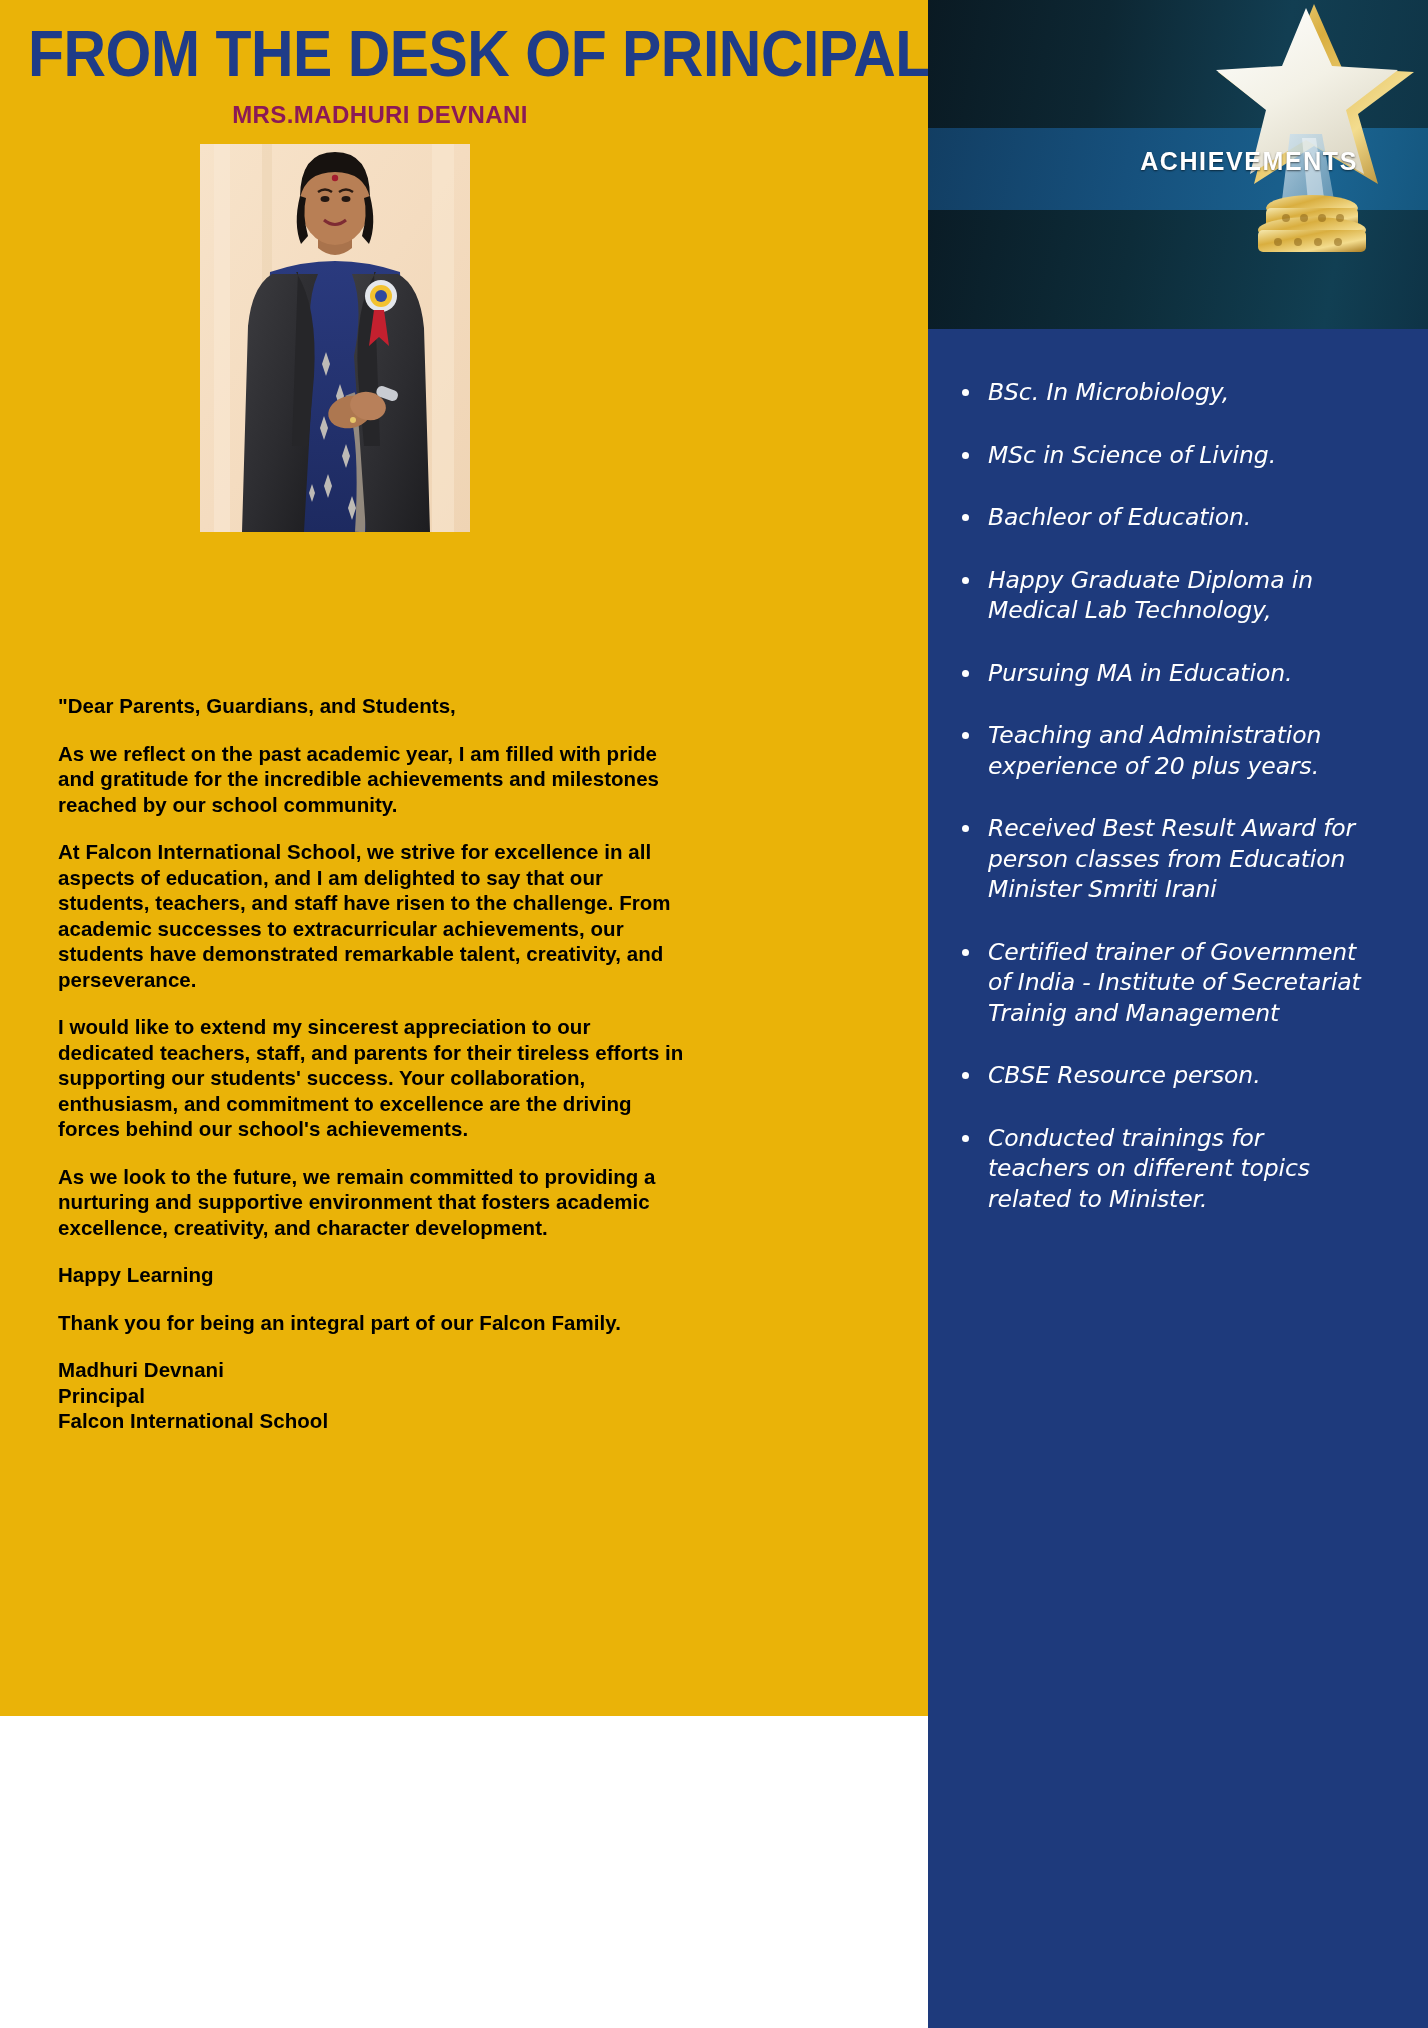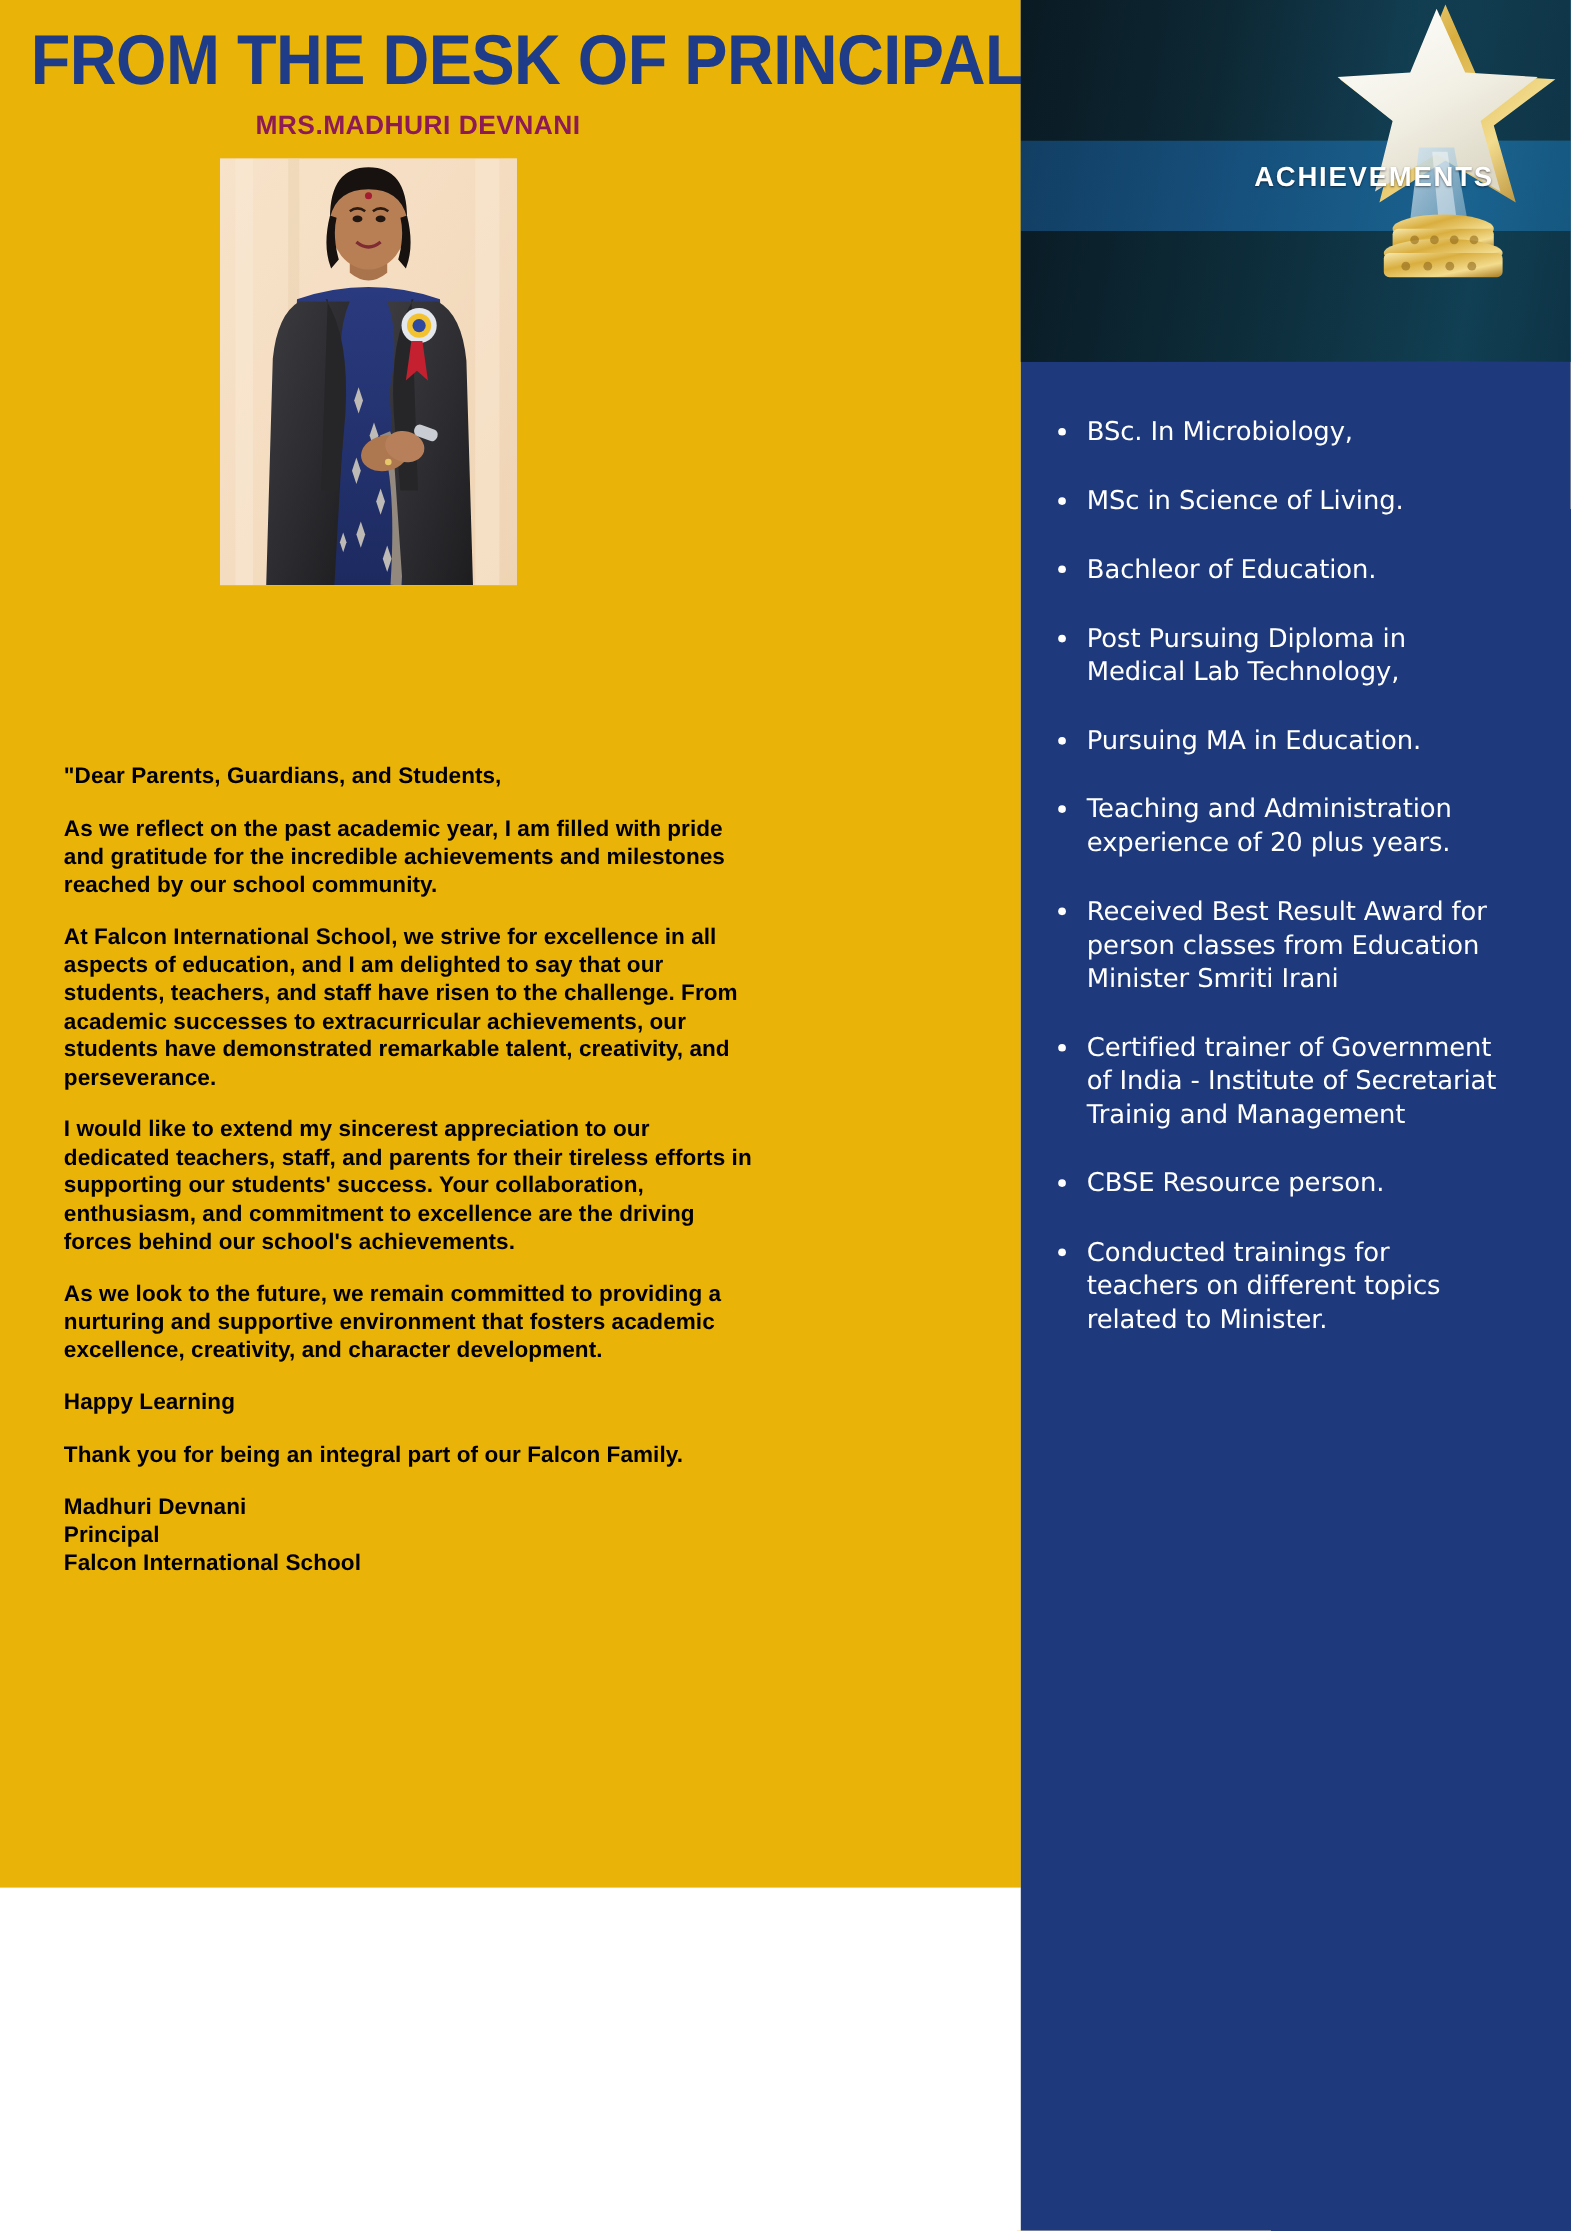--- a/index.html
+++ b/index.html
@@ -96,20 +96,21 @@
   }
   .trophy{
     position:absolute;left:266px;top:-6px;width:240px;height:262px;
   }
 
   
   .ach-list{
     position:absolute;left:0;top:329px;width:448px;
     padding:0;margin:0;
     list-style:none;
+    font-style:italic;
   }
   .ach-list li{
     position:relative;
     color:#ffffff;
     font-family:"DejaVu Sans",sans-serif;
     font-size:23.5px;
     line-height:30.5px;
     letter-spacing:-0.1px;
     padding-left:32px;
     margin:0 14px 0 28px;
@@ -280,21 +281,21 @@
       <li style="margin-top:32px;">
         <span class="dot"></span>
         <span>MSc in Science of Living.</span>
       </li>
       <li style="margin-top:32px;">
         <span class="dot"></span>
         <span> Bachleor of Education.</span>
       </li>
       <li style="margin-top:32px;">
         <span class="dot"></span>
-        <span> Post Pursuing Diploma in Medical Lab Technology,</span>
+        <span> Happy Graduate Diploma in Medical Lab Technology,</span>
       </li>
       <li style="margin-top:32px;">
         <span class="dot"></span>
         <span>Pursuing MA in Education.</span>
       </li>
       <li style="margin-top:32px;">
         <span class="dot"></span>
         <span>Teaching and Administration experience of 20 plus years.</span>
       </li>
       <li style="margin-top:32px;">

